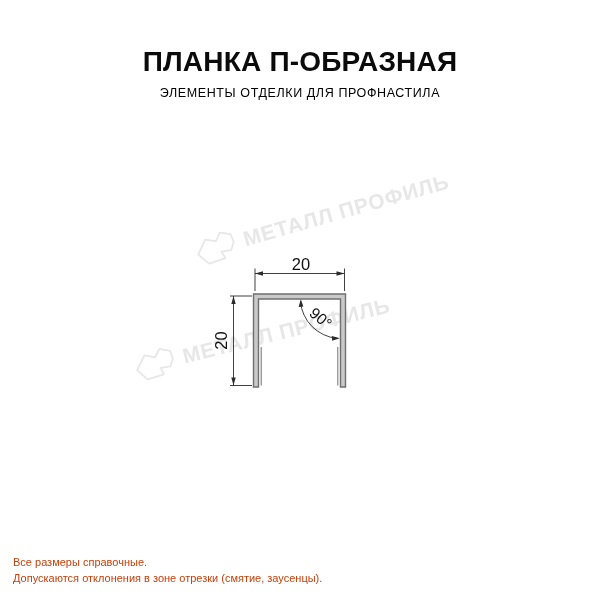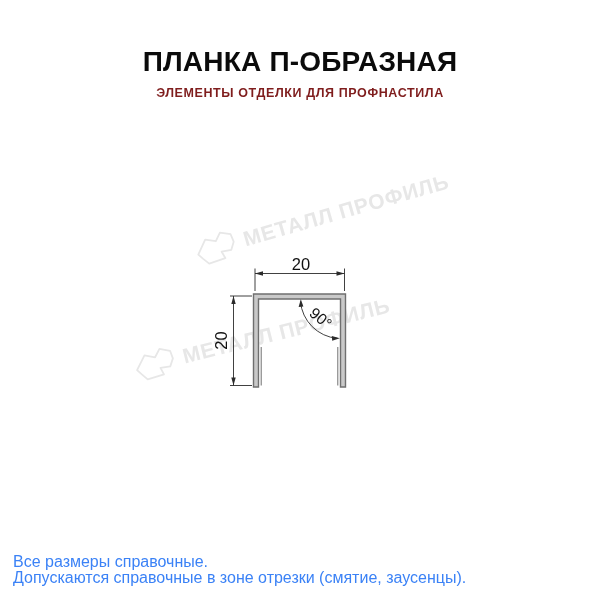--- a/index.html
+++ b/index.html
@@ -8,41 +8,41 @@
     background:#ffffff; overflow:hidden;
     font-family:"Liberation Sans", sans-serif;
   }
   
   .title-block { position:absolute; left:0; top:48px; width:600px; text-align:center; }
   .title-line {
     font-size:28px; font-weight:bold; color:#0b0b0b;
     line-height:27px; letter-spacing:0.2px; margin:0;
   }
   .subtitle {
-    margin-top:11px; font-size:12.5px; font-weight:bold;
-    letter-spacing:0.6px; color:#7f1d1d;
+    margin-top:11px; font-size:12.5px; font-weight:normal;
+    letter-spacing:0.6px; color:#000000;
   }
   
   .wm {
     position:absolute; display:flex; align-items:center; gap:6px;
     color:#e7e7e7; z-index:1; pointer-events:none;
   }
   .wm-text {
     font-size:21px; font-weight:bold; letter-spacing:0.8px; white-space:nowrap;
   }
   .wm-top { left:191px; top:231px; transform:rotate(-16deg); transform-origin:24px 17px; }
   .wm-mid { left:130px; top:347px; transform:rotate(-14deg); transform-origin:24px 17px; }
   .wm svg { display:block; }
   
   .drawing { position:absolute; left:185px; top:243px; z-index:2; }
   .drawing text { font-family:"Liberation Sans", sans-serif; fill:#111111; }
   
   .footer {
-    position:absolute; left:13px; top:554px; color:#3b82f6;
-    font-size:16px; line-height:16px;
+    position:absolute; left:13px; top:554px; color:#c2410c;
+    font-size:11px; line-height:16px;
   }
 </style>
 </head>
 <body>
 
 <div class="page">
 
   <div class="title-block">
     <div class="title-line">ПЛАНКА П-ОБРАЗНАЯ</div>
     <div class="subtitle">ЭЛЕМЕНТЫ ОТДЕЛКИ ДЛЯ ПРОФНАСТИЛА</div>
@@ -94,16 +94,16 @@
     <g>
       <path d="M300.45 301.5 A40.5 40.5 0 0 0 337.3 338.35" fill="none" stroke="#2b2b2b" stroke-width="0.9"></path>
       <polygon points="300.8,299.2 298.6,307 303.4,306.6" fill="#2b2b2b"></polygon>
       <polygon points="339.8,338.3 331.8,336 332.2,340.7" fill="#2b2b2b"></polygon>
       <text x="320.5" y="323.5" text-anchor="middle" font-size="15.5" transform="rotate(40 320.5 318.5)">90°</text>
     </g>
   </svg>
 
   <div class="footer">
     <div>Все размеры справочные.</div>
-    <div>Допускаются справочные в зоне отрезки (смятие, заусенцы).</div>
+    <div>Допускаются отклонения в зоне отрезки (смятие, заусенцы).</div>
   </div>
 
 </div>
 
 </body></html>

